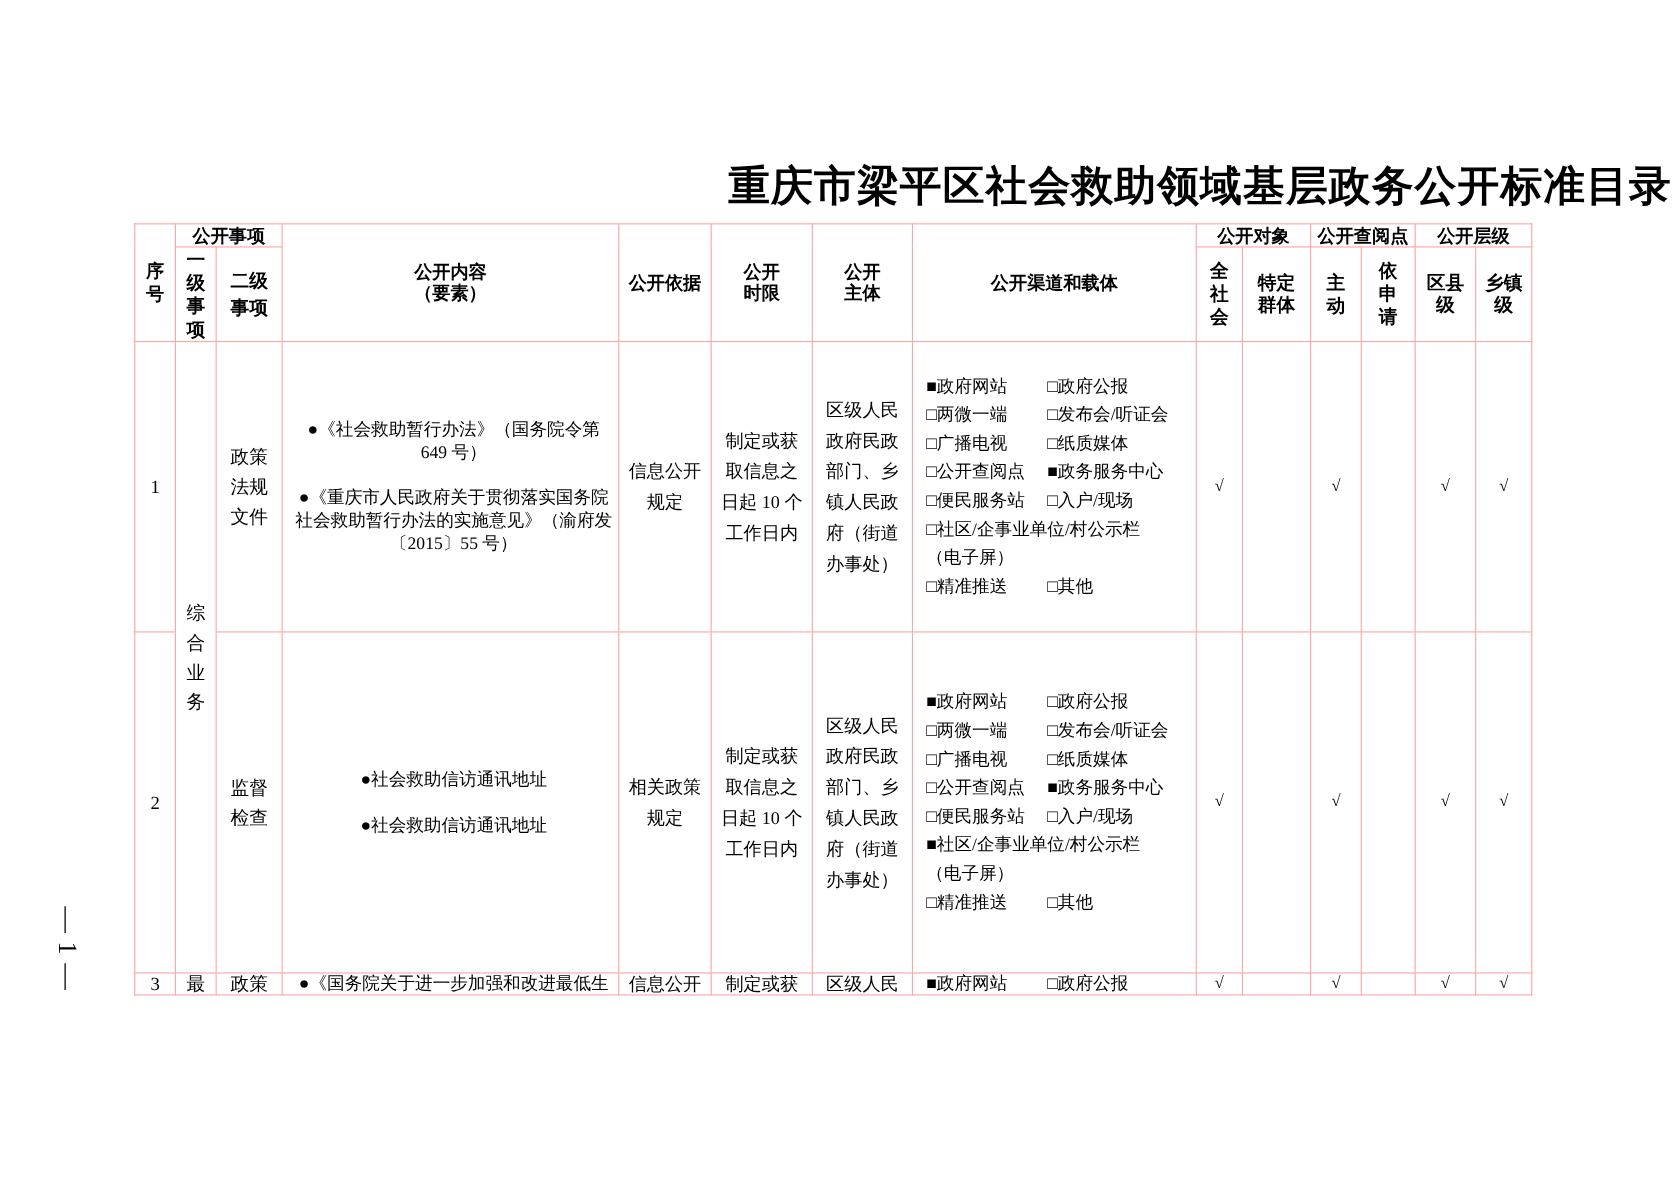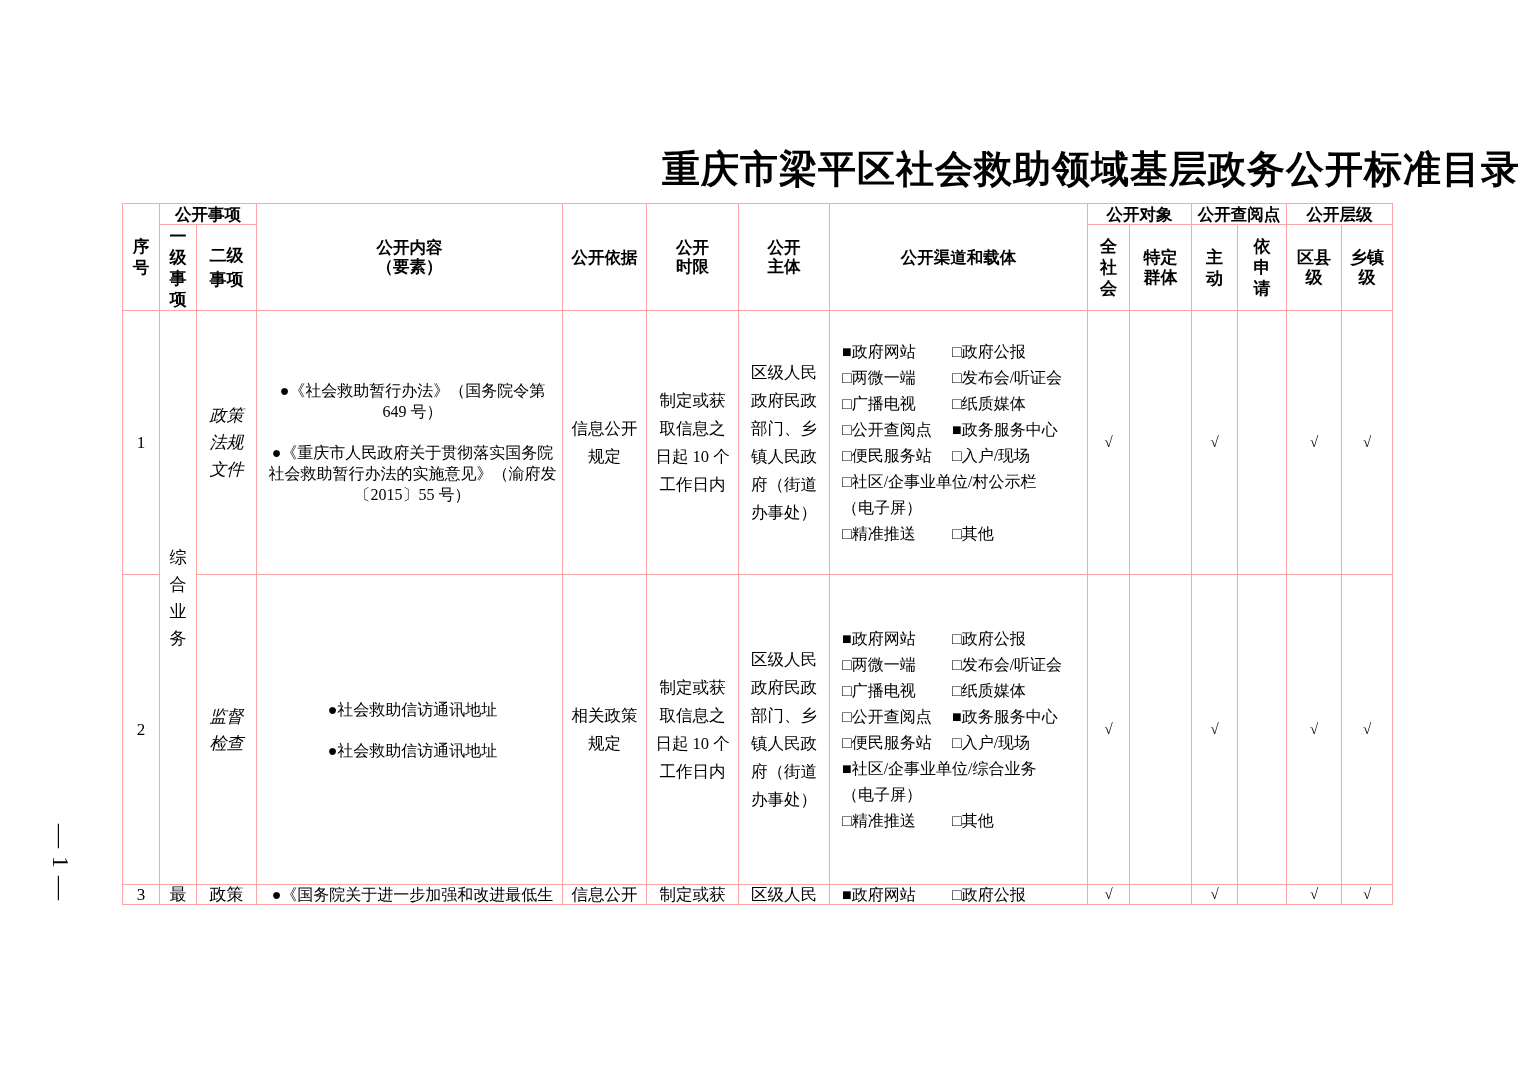--- a/index.html
+++ b/index.html
@@ -31,21 +31,21 @@
   tr.trA{height:21px;}  tr.trA th{line-height:19px;font-size:16.5px;}
   tr.trB{height:86px;}
   tr.tr1{height:264px;}
   tr.tr2{height:310px;}
   tr.tr3{height:20px;}  tr.tr3 td{line-height:19px;white-space:nowrap;}
   .pre{white-space:pre-line;}
   .vstack{display:inline-block;vertical-align:middle;}
   .w1{width:20px;line-height:21px;}
   .w2{width:42px;line-height:24px;}
   .group-label{width:20px;line-height:27px;font-size:17px;}
-  td.level2-cell .vstack{line-height:27px;font-style:italic;}
+  td.level2-cell .vstack{line-height:27px;}
   td.content-cell{text-align:center;padding-left:10px;padding-right:4px;}
   td.content-cell p{
     margin:20px 0;font-size:16px;line-height:21px;white-space:pre;
   }
   tr.tr3 td.content-cell p{margin:0;line-height:19px;}
   td.basis-cell,td.time-cell,td.subject-cell{font-size:16.5px;line-height:28px;}
   tr.tr3 td.basis-cell,tr.tr3 td.time-cell,tr.tr3 td.subject-cell{line-height:19px;}
   td.channels-cell{text-align:left;padding-left:12px;padding-right:16px;}
   .ch-row{font-size:16px;line-height:26px;white-space:nowrap;}
   .ch-row.full{white-space:normal;}
@@ -169,21 +169,21 @@
 镇人民政
 府（街道
 办事处）</td>
       <td class="channels-cell">
           <div>
             <div class="ch-row"><span class="ch-item left"><span class="ch-box">■</span><span class="ch-lbl">政府网站</span></span><span class="ch-item right"><span class="ch-box">□</span><span class="ch-lbl">政府公报</span></span></div>
             <div class="ch-row"><span class="ch-item left"><span class="ch-box">□</span><span class="ch-lbl">两微一端</span></span><span class="ch-item right"><span class="ch-box">□</span><span class="ch-lbl">发布会/听证会</span></span></div>
             <div class="ch-row"><span class="ch-item left"><span class="ch-box">□</span><span class="ch-lbl">广播电视</span></span><span class="ch-item right"><span class="ch-box">□</span><span class="ch-lbl">纸质媒体</span></span></div>
             <div class="ch-row"><span class="ch-item left"><span class="ch-box">□</span><span class="ch-lbl">公开查阅点</span></span><span class="ch-item right"><span class="ch-box">■</span><span class="ch-lbl">政务服务中心</span></span></div>
             <div class="ch-row"><span class="ch-item left"><span class="ch-box">□</span><span class="ch-lbl">便民服务站</span></span><span class="ch-item right"><span class="ch-box">□</span><span class="ch-lbl">入户/现场</span></span></div>
-            <div class="ch-row full"><span class="ch-item fullitem"><span class="ch-box">■</span><span class="ch-lbl">社区/企事业单位/综合业务
+            <div class="ch-row full"><span class="ch-item fullitem"><span class="ch-box">■</span><span class="ch-lbl">社区/企事业单位/村公示栏
 （电子屏）</span></span></div>
             <div class="ch-row"><span class="ch-item left"><span class="ch-box">□</span><span class="ch-lbl">精准推送</span></span><span class="ch-item right"><span class="ch-box">□</span><span class="ch-lbl">其他</span></span></div>
           </div>
         </td>
       <td class="mark-cell">√</td>
       <td class="mark-cell"></td>
       <td class="mark-cell">√</td>
       <td class="mark-cell"></td>
       <td class="mark-cell">√</td>
       <td class="mark-cell">√</td>

